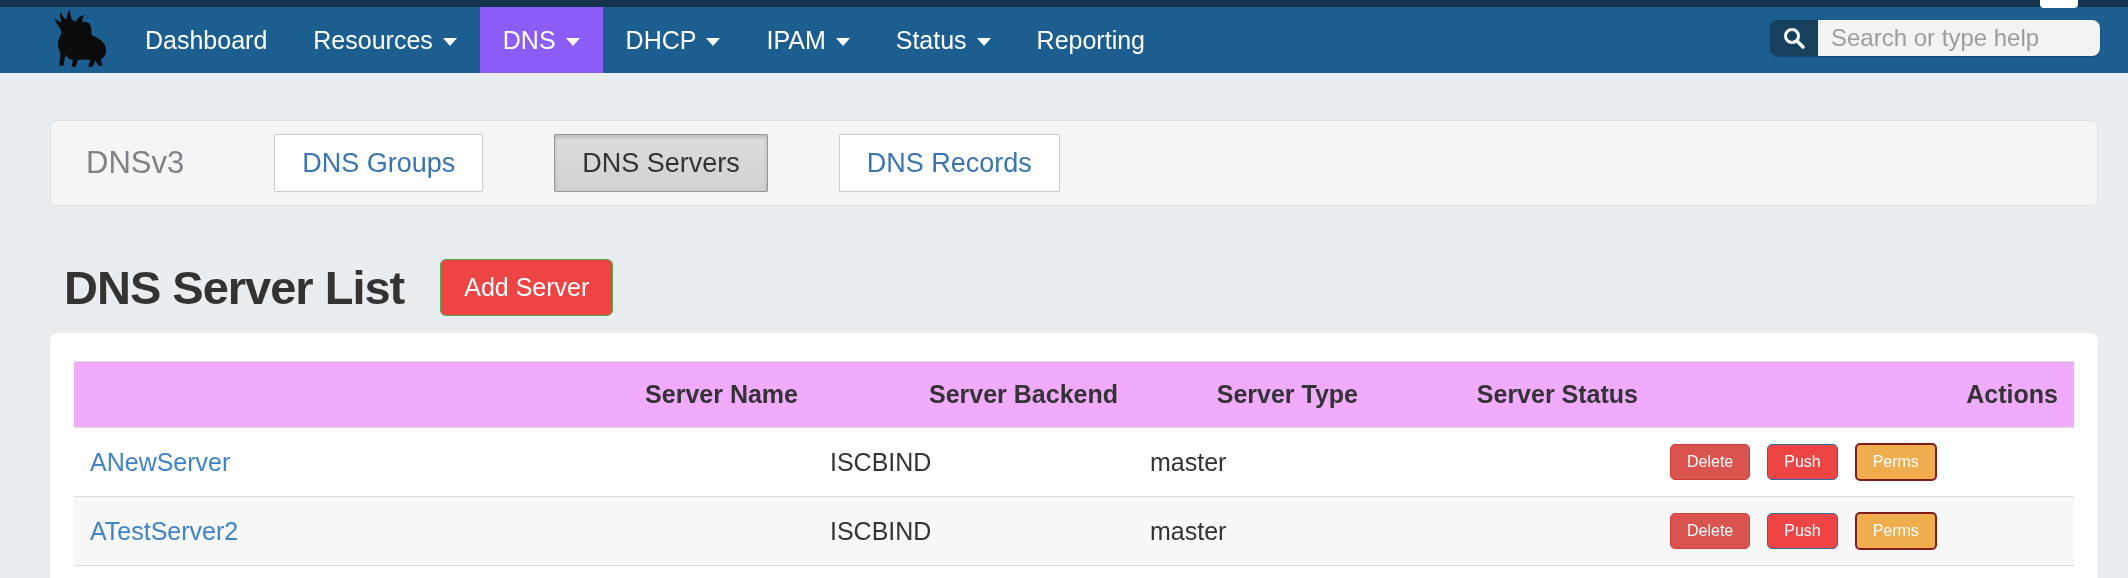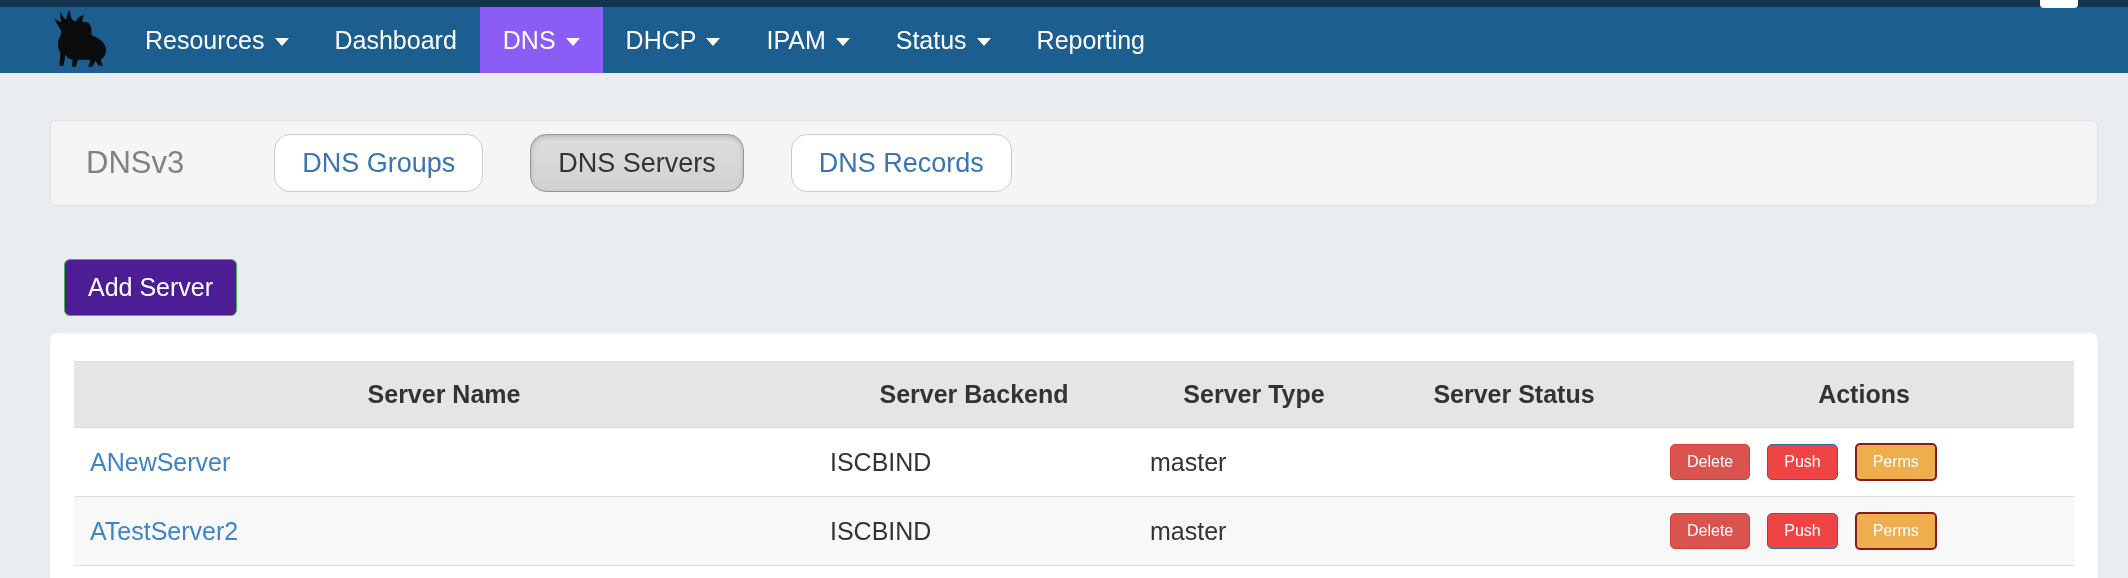--- a/index.html
+++ b/index.html
@@ -63,57 +63,57 @@
   .module-bar {
     position:absolute; left:50px; right:30px; top:120px; height:86px;
     background:#f5f5f6; border:1px solid #e1e2e4; border-radius:6px;
     display:flex; align-items:center; padding:0 35px;gap:28px;
   }
   .module-title { color:#7e8287; font-size:31px; margin-right:62px; }
   .module-tab {
     border:1px solid #cccccc; background:#ffffff; color:#3875b2;
     font-family:"Liberation Sans", sans-serif;
     font-size:27px; padding:0 27px; height:58px; line-height:56px;
-    border-radius:16px; margin-right:19px; cursor:pointer;
+    border-radius:1px; margin-right:43px; cursor:pointer;
   }
   .module-tab.active {
     background:linear-gradient(#dddddd,#d2d2d2);
     border-color:#979797; color:#333333;
     box-shadow:inset 0 2px 4px rgba(0,0,0,0.18);
   }
 
   
   .heading-row {
     position:absolute; left:64px; top:250px; height:74px;
     display:flex; align-items:center; gap:36px;
   }
   .page-title {
     font-size:47px; font-weight:bold; color:#333333; letter-spacing:-1px;
     margin:0;
   }
   .btn-add {
-    background:#4c1d95; border:1px solid #4cae4c; color:#ffffff;
+    background:#ef4444; border:1px solid #4cae4c; color:#ffffff;
     font-family:"Liberation Sans", sans-serif;
     font-size:25px; padding:13px 23px; border-radius:6px; cursor:pointer;
   }
 
   
   .card {
     position:absolute; left:50px; right:30px; top:333px; height:246px;
     background:#ffffff; border-radius:8px 8px 0 0;
     padding:28px 24px 0 24px;
     box-shadow:0 1px 2px rgba(0,0,0,0.06);
   }
   table.server-table {
     width:100%; border-collapse:collapse; font-size:25px; color:#333333;
     border-top:1px solid #dddddd;
   }
   .server-table th {
-    text-align:center; font-weight:bold; font-size:25px;
-    padding:18px 16px; background:#e5e5e5; border-bottom:1px solid #dddddd;
+    text-align:right; font-weight:bold; font-size:25px;
+    padding:18px 16px; background:#f0abfc; border-bottom:1px solid #dddddd;
     white-space:nowrap;
   }
   .server-table td {
     padding:15px 16px; border-bottom:1px solid #dddddd; vertical-align:middle;
     white-space:nowrap;
   }
   .server-table tbody tr.striped { background:#f8f8f9; }
   a.server-link { color:#3f83c6; text-decoration:none; cursor:pointer; }
 
   .btn-action {
@@ -131,25 +131,25 @@
 <div class="navbar">
   <div class="top-strip"></div>
   <div class="top-fragment"></div>
 
   <svg class="logo" viewBox="0 0 64 60" aria-hidden="true">
     <path fill="#0b0b0b" d="M14 22 C12 16 8 14 8 9 C10 12 13 13 14 12 C13 9 12 6 13 3 C15 7 17 10 19 10 C19 6 20 3 22 1 C23 5 23 9 25 11 L28 12 C30 8 33 6 36 6 C34 9 34 12 35 13 C38 12 41 13 42 16 C44 20 42 24 44 26 C50 28 56 32 57 38 C58 42 56 47 52 49 L54 55 L50 55 L47 50 L44 56 L40 56 L42 49 L30 49 L28 56 L24 56 L25 49 C22 49 19 47 18 44 L16 55 L12 55 L13 42 C10 38 10 30 13 26 C14 24 14 23 14 22 Z"></path>
   </svg>
 
   <div class="nav-items">
     <div class="nav-item">
+      <span>Dashboard</span>
+    </div>
+    <div class="nav-item">
       <span>Resources</span>
       <span class="caret"></span>
-    </div>
-    <div class="nav-item">
-      <span>Dashboard</span>
     </div>
     <div class="nav-item active">
       <span>DNS</span>
       <span class="caret"></span>
     </div>
     <div class="nav-item">
       <span>DHCP</span>
       <span class="caret"></span>
     </div>
     <div class="nav-item">
@@ -158,30 +158,40 @@
     </div>
     <div class="nav-item">
       <span>Status</span>
       <span class="caret"></span>
     </div>
     <div class="nav-item">
       <span>Reporting</span>
     </div>
   </div>
 
+  <div class="search-wrap">
+    <div class="search-icon-box">
+      <svg width="24" height="24" viewBox="0 0 24 24" aria-hidden="true">
+        <circle cx="10" cy="10" r="6.5" fill="none" stroke="#ffffff" stroke-width="3"></circle>
+        <line x1="15" y1="15" x2="21" y2="21" stroke="#ffffff" stroke-width="3.5" stroke-linecap="round"></line>
+      </svg>
+    </div>
+    <input class="search-input" type="text" placeholder="Search or type help" style="">
+  </div>
 </div>
 
 <div class="module-bar">
   <span class="module-title">DNSv3</span>
   <button class="module-tab">DNS Groups</button>
   <button class="module-tab active">DNS Servers</button>
   <button class="module-tab">DNS Records</button>
 </div>
 
 <div class="heading-row">
+  <h1 class="page-title">DNS Server List</h1>
   <button class="btn-add">Add Server</button>
 </div>
 
 <div class="card">
   <table class="server-table">
     <colgroup>
       <col style="width:37%">
         <col style="width:16%">
         <col style="width:12%">
       <col style="width:14%">

